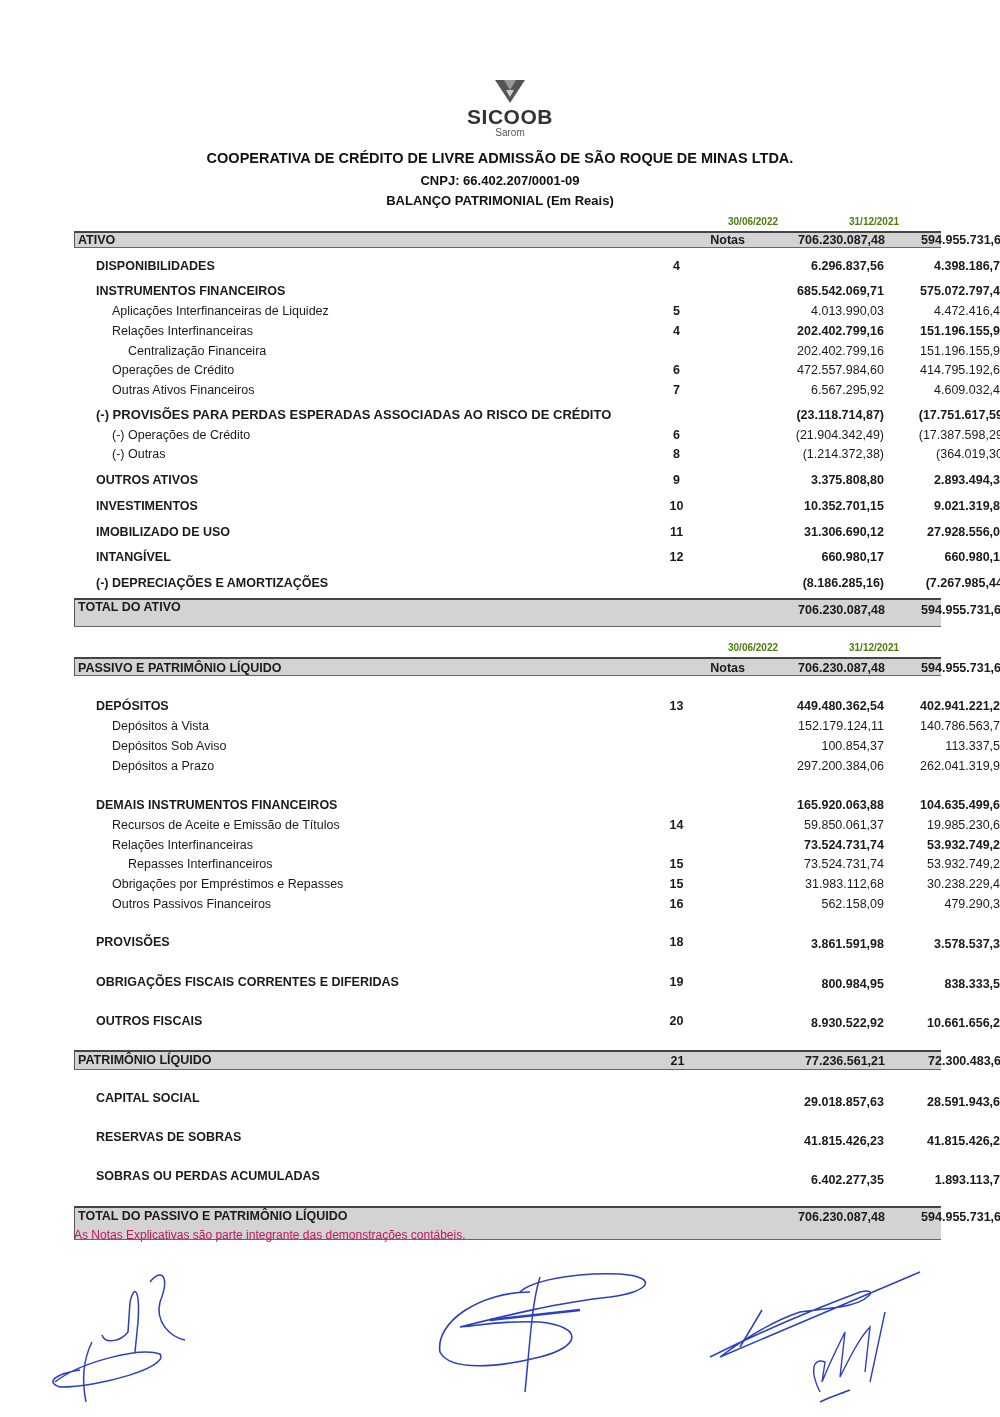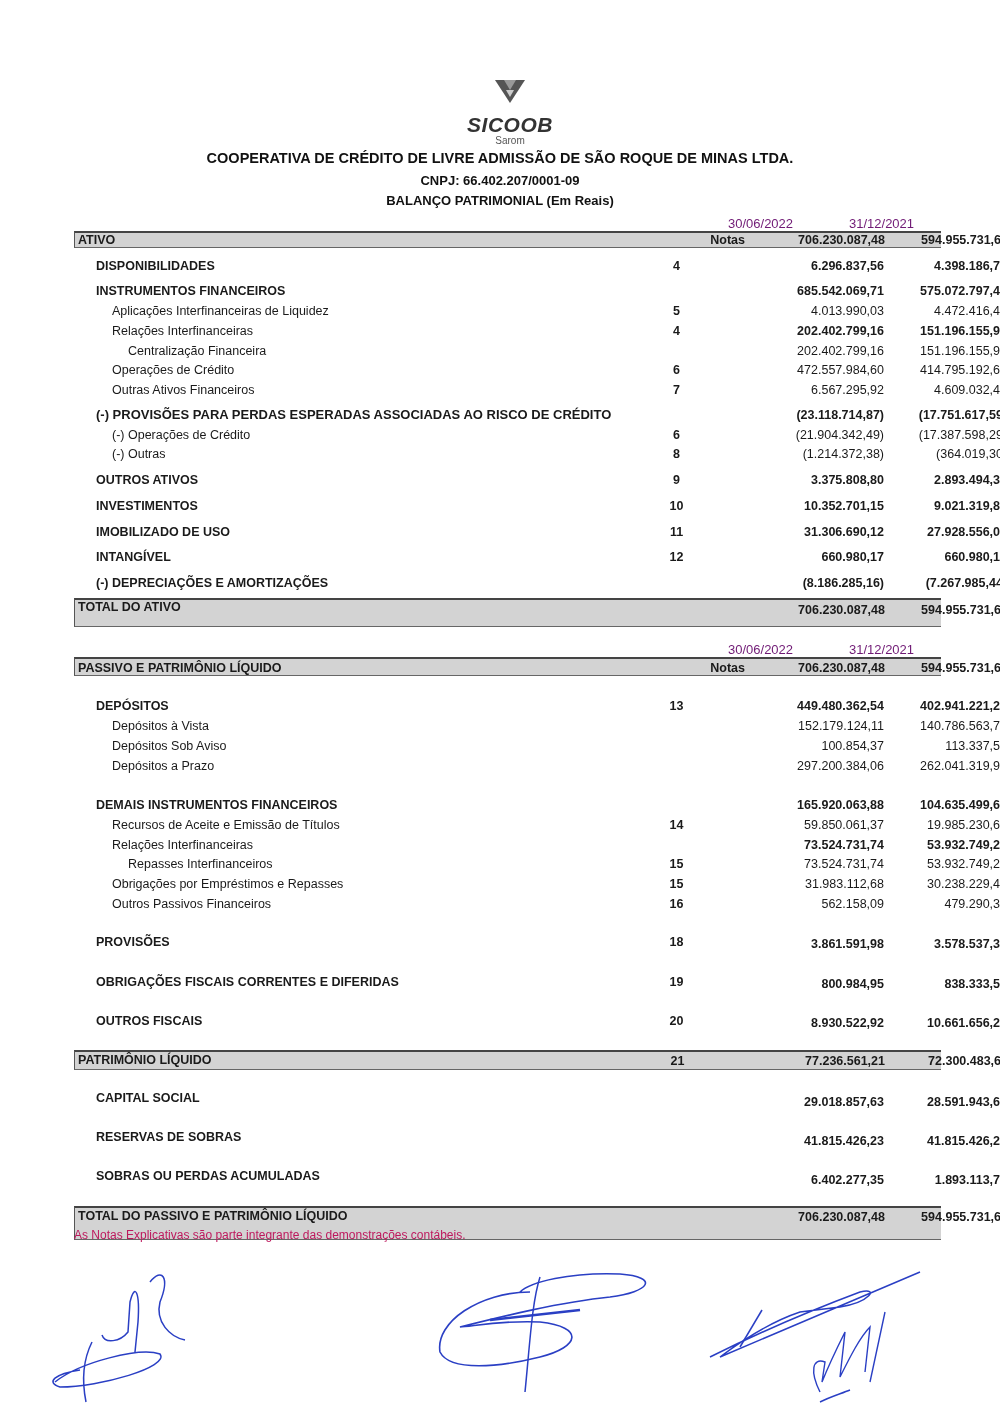--- a/index.html
+++ b/index.html
@@ -1,25 +1,25 @@
 <!DOCTYPE html>
 <html><head>
 <meta charset="utf-8">
 <style>
   html, body { margin:0; padding:0; background:#fff; }
   body { width:1000px; height:1417px; position:relative; overflow:hidden; font-family:"Liberation Sans", sans-serif; color:#1a1a1a; }
   .logo { position:absolute; left:455px; top:78px; width:110px; text-align:center; }
   .logo svg { display:block; margin:0 auto; }
-  .logo .brand { font-weight:bold; font-size:21px; color:#333; letter-spacing:0.5px; line-height:22px; margin-top:10px;font-style:italic; }
+  .logo .brand { font-weight:bold; font-size:21px; color:#333; letter-spacing:0.5px; line-height:22px; margin-top:2px; }
   .logo .sub { font-size:10px; color:#555; line-height:10px; }
   .hdr { position:absolute; left:0; width:1000px; text-align:center; font-weight:bold; color:#111; }
   .hdr1 { top:150px; font-size:14.5px; }
   .hdr2 { top:173px; font-size:13px; }
   .hdr3 { top:193px; font-size:13px; }
-  .colhdr { position:absolute; font-size:13px; font-weight:normal; color:#701a75; }
+  .colhdr { position:absolute; font-size:10px; font-weight:bold; color:#4d7c0f; }
   .band { position:absolute; left:74px; width:867px; height:17px; background:#d3d3d3; border-top:2px solid #444; border-bottom:1px solid #666; border-left:1px solid #555; box-sizing:border-box; font-weight:bold; font-size:12.5px; }
   .band .lbl { position:absolute; left:3px; top:0px; line-height:14px; }
   .band .notes { position:absolute; left:600px; width:70px; text-align:right; line-height:14px; }
   .band .v1 { position:absolute; left:640px; width:170px; text-align:right; line-height:14px; }
   .band .v2 { position:absolute; left:760px; width:173px; text-align:right; line-height:14px; }
   .row { position:absolute; left:74px; width:867px; height:16px; font-size:12.5px; line-height:16px; }
   .row .lbl { position:absolute; white-space:nowrap; }
   .row .notes { position:absolute; left:590px; width:25px; text-align:center; font-weight:bold; }
   .row .v1 { position:absolute; left:640px; width:170px; text-align:right; }
   .row .v2 { position:absolute; left:760px; width:173px; text-align:right; }

